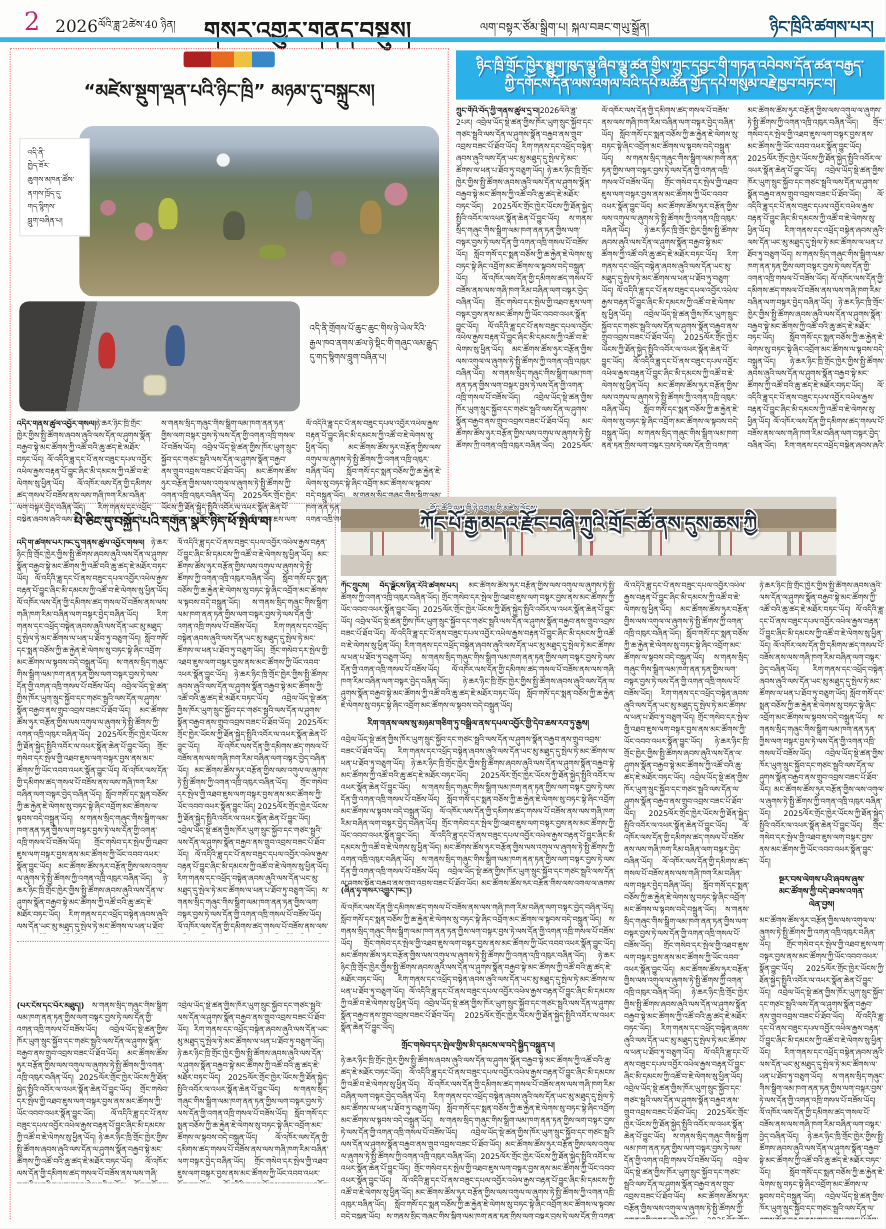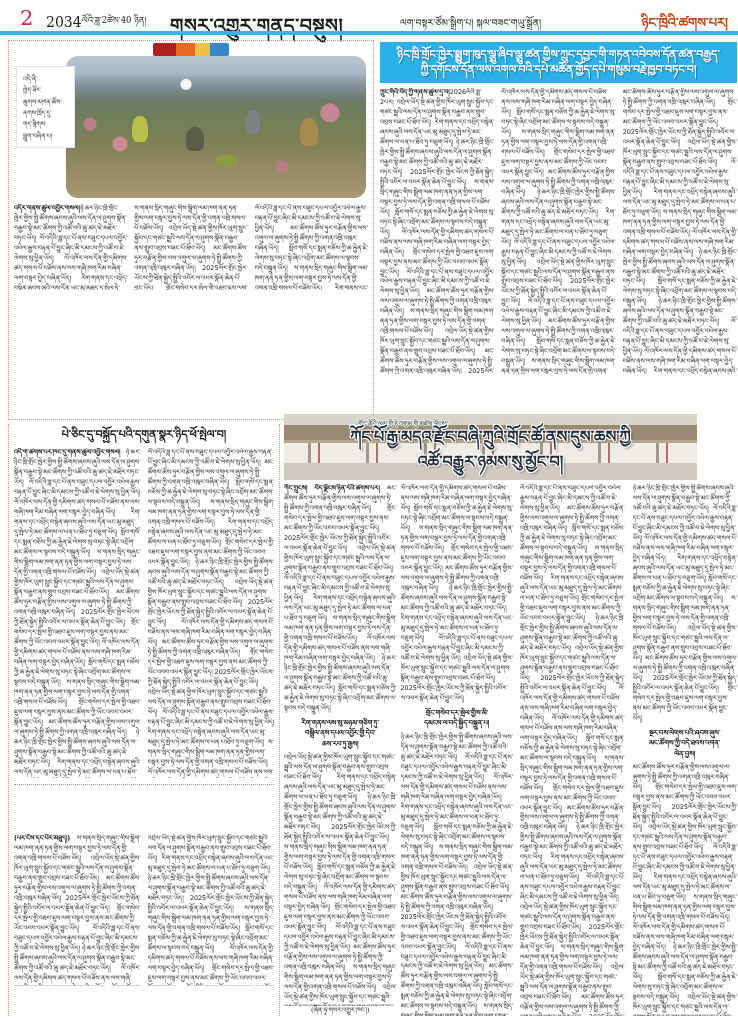--- a/index.html
+++ b/index.html
@@ -15,21 +15,21 @@
   .h-editor{position:absolute;left:400px;top:12px;font-size:9.5px;}
   .h-paper{position:absolute;right:10px;top:8px;font-size:13px;font-weight:bold;}
   .h-rule{position:absolute;top:31px;left:0;width:738px;height:4px;background:#35b6e9;}
 
   
   .tcol{font-size:6.4px;line-height:1.56;text-align:justify;overflow:hidden;color:#242424;}
   .tcol b{font-weight:bold;color:#111;}
   .subhead{font-weight:bold;text-align:center;font-size:6.8px;margin:4px 16px;color:#111;}
   .flexcol{display:flex;flex-direction:column;}
   .grow{flex:1 1 auto;overflow:hidden;}
-  .endcredit{flex:0 0 auto;text-align:center;font-weight:normal;font-size:6.4px;}
+  .endcredit{flex:0 0 auto;text-align:left;font-weight:bold;font-size:6.4px;}
 
   
   .art-tl{position:absolute;left:8px;top:40px;width:366px;height:380px;border:1px dotted #ef8181;box-sizing:border-box;padding:2px 5px;}
   .tl-banner{width:76px;height:13px;margin:0 auto;border-radius:2px;
      background:linear-gradient(90deg,#b02020 0 30%,#e86a20 30% 55%,#f0c040 55% 75%,#3888c8 75% 100%);}
   .tl-title{text-align:center;font-size:15px;font-weight:bold;white-space:nowrap;overflow:hidden;margin:3px 0 4px;}
   .p1wrap{position:relative;height:142px;margin:0 2px;}
   .photo1{position:absolute;left:50px;top:0;right:0;bottom:0;border-radius:12px;overflow:hidden;
      background:
        radial-gradient(circle at 18% 62%, rgba(216,140,160,.85) 0 7px, transparent 8px),
@@ -80,60 +80,69 @@
   .art-ml{position:absolute;left:8px;top:424px;width:272px;height:592px;
      border-left:1px dotted #ef8181;border-right:1px dotted #ef8181;box-sizing:border-box;padding:2px 5px 0;}
   .ml-head{text-align:center;font-weight:bold;font-size:11px;line-height:1.55;white-space:nowrap;overflow:hidden;}
   .ml-cols{display:flex;gap:7px;height:330px;margin-top:5px;}
   .ml-cols .tcol{flex:1;}
   .ml-sep{border-top:1px dotted #9a9a9a;margin:6px 0 5px;}
   .ml-cont{display:flex;gap:7px;height:196px;}
   .ml-cont .tcol{flex:1;margin-top:44px;}
 
   
-  .art-cb{position:absolute;left:284px;top:484px;width:229px;height:532px;display:flex;gap:4px;}
+  .art-cb{position:absolute;left:284px;top:484px;width:229px;height:532px;display:flex;gap:4px;flex-direction:column;}
   .art-cb .tcol{flex:1;height:100%;}
   .art-rb{position:absolute;left:520px;top:484px;width:217px;height:532px;display:flex;gap:8px;}
   .art-rb .tcol{flex:1;height:100%;}
 </style>
 </head>
 <body>
 
 <div class="page">
 
   <div class="hdr">
     <span class="h-pagenum">2</span>
-    <span class="h-date"><span>2034</span><span class="tib">ལོའི་ཟླ་2ཚེས་40 ཉིན།</span></span>
+    <span class="h-date"><span>2026</span><span class="tib">ལོའི་ཟླ་2ཚེས་40 ཉིན།</span></span>
     <span class="h-mast">གསར་འགྱུར་གནད་བསྡུས།</span>
     <span class="h-editor">ལག་བསྟར་ཙོམ་སྒྲིག་པ།  སྐལ་བཟང་གཡུ་སྒྲོན།</span>
-    <span class="h-paper" style="color:#c2410c;">ཉིང་ཁྲིའི་ཚགས་པར།</span>
+    <span class="h-paper" style="color:#0c4a6e;">ཉིང་ཁྲིའི་ཚགས་པར།</span>
   </div>
   <div class="h-rule"></div>
 
   <section class="art-tl">
     <div class="tl-banner"></div>
+    <div class="tl-title">“མཛེས་སྡུག་ལྡན་པའི་ཉིང་ཁྲི” མཉམ་དུ་བསྐྲུངས།</div>
 
     <div class="p1wrap">
       <div class="photo1">
         <div class="person pp1"></div>
         <div class="person pp2"></div>
         <div class="person pp3"></div>
         <div class="person pp4"></div>
         <div class="bag1"></div>
       </div>
       <div class="cap1">
         <div>འདི་ནི་</div>
         <div>ཁྱེད་ཟོར་</div>
         <div>ཆུགས་མཁན་ཚོས་</div>
         <div>ནགས་ཁྲོད་དུ་</div>
         <div>གད་སྙིགས་</div>
         <div>བླུག་བཞིན་པ།</div>
       </div>
     </div>
 
+    <div class="p2row">
+      <div class="photo2">
+        <div class="person kid1"></div>
+        <div class="person kid2"></div>
+        <div class="bag2"></div>
+      </div>
+      <div class="cap2">འདི་ནི་གྲོགས་པོ་ཆུང་ཆུང་གིས་ཉེ་ཡེལ་རིའི་རྒྱལ་ཁབ་ནགས་ཚལ་ཉེ་སྡིང་གི་གཞུང་ལམ་རྒྱུད་དུ་གད་སྙིགས་བླུག་བཞིན་པ།</div>
+    </div>
 
     <div class="tl-cols">
       <div class="tcol"><b>འདིར་གནས་ཚུལ་འབྱོར་གསལ།</b><span>ཉེ་ཆར་ཉིང་ཁྲི་གྲོང་ཁྱེར་གྱིས་སྤྱི་ཚོགས་ཞབས་ཞུའི་ལས་དོན་ལ་ཤུགས་སྣོན་བརྒྱབ་སྟེ་མང་ཚོགས་ཀྱི་འཚོ་བའི་ཆུ་ཚད་ཇེ་མཐོར་བཏང་ཡོད། ལོ་འདིའི་ཟླ་དང་པོ་ནས་བཟུང་དཔལ་འབྱོར་འཕེལ་རྒྱས་བརྟན་པོ་བྱུང་ཞིང་མི་དམངས་ཀྱི་འཚོ་བ་ཇེ་ལེགས་སུ་ཕྱིན་ཡོད། ལོ་འཁོར་ལས་དོན་གྱི་དམིགས་ཚད་གསལ་པོ་བཟོས་ནས་ལས་གཞི་ཁག་རིམ་བཞིན་ལག་བསྟར་བྱེད་བཞིན་ཡོད། རིག་གནས་དང་འཕྲོད་བསྟེན་ཞབས་ཞུའི་ལས་དོན་ཡང་མུ་མཐུད་དུ་སྤེལ་ཏེ་མང་ཚོགས་ལ་ཕན་པ་ཐོབ་ཏུ་བཅུག་ཡོད། སློབ་གསོ་དང་སྨན་བཅོས་ཀྱི་ཆ་རྐྱེན་ཇེ་ལེགས་སུ་བཏང་སྟེ་ཞིང་འབྲོག་མང་ཚོགས་ལ་སྟབས་བདེ་བསྐྲུན་ཡོད། ས་གནས་སྲིད་གཞུང་གིས་སྒྲིག་ལམ་ཁག་ནན་ཏན་གྱིས་ལག་བསྟར་བྱས་ཏེ་ལས་དོན་གྱི་འགན་འཁྲི་གསལ་པོ་བཟོས་ཡོད། འབྲེལ་ཡོད་སྡེ་ཚན་གྱིས་ཁོར་ཡུག་སྲུང་སྐྱོབ་དང་གཙང་སྦྲའི་ལས་དོན་ལ་ཤུགས་སྣོན་བརྒྱབ་ནས་གྲུབ་འབྲས་བཟང་པོ་ཐོབ་ཡོད། མང་ཚོགས་ཚོས་ཧུར་བརྩོན་གྱིས་ལས་འགུལ་ལ་ཞུགས་ཏེ་སྤྱི་ཚོགས་ཀྱི་འགན་འཁྲི་འཁུར་བཞིན་ཡོད། 2025ལོར་གྲོང་ཁྱེར་ཡོངས་ཀྱི་ཐོན་སྐྱེད་སྤྱིའི་འབོར་ལ་འཕར་སྣོན་ཆེན་པོ་བྱུང་ཡོད། གྲོང་གསེབ་དར་སྤེལ་གྱི་འཐབ་ཇུས་ལག་བསྟར་བྱས་ནས་མང་ཚོགས་ཀྱི་ཡོང་འབབ་འཕར་སྣོན་བྱུང་ཡོད། </span></div>
       <div class="tcol"><span>ས་གནས་སྲིད་གཞུང་གིས་སྒྲིག་ལམ་ཁག་ནན་ཏན་གྱིས་ལག་བསྟར་བྱས་ཏེ་ལས་དོན་གྱི་འགན་འཁྲི་གསལ་པོ་བཟོས་ཡོད། འབྲེལ་ཡོད་སྡེ་ཚན་གྱིས་ཁོར་ཡུག་སྲུང་སྐྱོབ་དང་གཙང་སྦྲའི་ལས་དོན་ལ་ཤུགས་སྣོན་བརྒྱབ་ནས་གྲུབ་འབྲས་བཟང་པོ་ཐོབ་ཡོད། མང་ཚོགས་ཚོས་ཧུར་བརྩོན་གྱིས་ལས་འགུལ་ལ་ཞུགས་ཏེ་སྤྱི་ཚོགས་ཀྱི་འགན་འཁྲི་འཁུར་བཞིན་ཡོད། 2025ལོར་གྲོང་ཁྱེར་ཡོངས་ཀྱི་ཐོན་སྐྱེད་སྤྱིའི་འབོར་ལ་འཕར་སྣོན་ཆེན་པོ་བྱུང་ཡོད། གྲོང་གསེབ་དར་སྤེལ་གྱི་འཐབ་ཇུས་ལག་བསྟར་བྱས་ནས་མང་ཚོགས་ཀྱི་ཡོང་འབབ་འཕར་སྣོན་བྱུང་ཡོད། ལོ་འདིའི་ཟླ་དང་པོ་ནས་བཟུང་དཔལ་འབྱོར་འཕེལ་རྒྱས་བརྟན་པོ་བྱུང་ཞིང་མི་དམངས་ཀྱི་འཚོ་བ་ཇེ་ལེགས་སུ་ཕྱིན་ཡོད། ཉེ་ཆར་ཉིང་ཁྲི་གྲོང་ཁྱེར་གྱིས་སྤྱི་ཚོགས་ཞབས་ཞུའི་ལས་དོན་ལ་ཤུགས་སྣོན་བརྒྱབ་སྟེ་མང་ཚོགས་ཀྱི་འཚོ་བའི་ཆུ་ཚད་ཇེ་མཐོར་བཏང་ཡོད། ལོ་འཁོར་ལས་དོན་གྱི་དམིགས་ཚད་གསལ་པོ་བཟོས་ནས་ལས་གཞི་ཁག་རིམ་བཞིན་ལག་བསྟར་བྱེད་བཞིན་ཡོད། སློབ་གསོ་དང་སྨན་བཅོས་ཀྱི་ཆ་རྐྱེན་ཇེ་ལེགས་སུ་བཏང་སྟེ་ཞིང་འབྲོག་མང་ཚོགས་ལ་སྟབས་བདེ་བསྐྲུན་ཡོད། རིག་གནས་དང་འཕྲོད་བསྟེན་ཞབས་ཞུའི་ལས་དོན་ཡང་མུ་མཐུད་དུ་སྤེལ་ཏེ་མང་ཚོགས་ལ་ཕན་པ་ཐོབ་ཏུ་བཅུག་ཡོད། </span></div>
       <div class="tcol"><span>ལོ་འདིའི་ཟླ་དང་པོ་ནས་བཟུང་དཔལ་འབྱོར་འཕེལ་རྒྱས་བརྟན་པོ་བྱུང་ཞིང་མི་དམངས་ཀྱི་འཚོ་བ་ཇེ་ལེགས་སུ་ཕྱིན་ཡོད། མང་ཚོགས་ཚོས་ཧུར་བརྩོན་གྱིས་ལས་འགུལ་ལ་ཞུགས་ཏེ་སྤྱི་ཚོགས་ཀྱི་འགན་འཁྲི་འཁུར་བཞིན་ཡོད། སློབ་གསོ་དང་སྨན་བཅོས་ཀྱི་ཆ་རྐྱེན་ཇེ་ལེགས་སུ་བཏང་སྟེ་ཞིང་འབྲོག་མང་ཚོགས་ལ་སྟབས་བདེ་བསྐྲུན་ཡོད། ས་གནས་སྲིད་གཞུང་གིས་སྒྲིག་ལམ་ཁག་ནན་ཏན་གྱིས་ལག་བསྟར་བྱས་ཏེ་ལས་དོན་གྱི་འགན་འཁྲི་གསལ་པོ་བཟོས་ཡོད། རིག་གནས་དང་འཕྲོད་བསྟེན་ཞབས་ཞུའི་ལས་དོན་ཡང་མུ་མཐུད་དུ་སྤེལ་ཏེ་མང་ཚོགས་ལ་ཕན་པ་ཐོབ་ཏུ་བཅུག་ཡོད། གྲོང་གསེབ་དར་སྤེལ་གྱི་འཐབ་ཇུས་ལག་བསྟར་བྱས་ནས་མང་ཚོགས་ཀྱི་ཡོང་འབབ་འཕར་སྣོན་བྱུང་ཡོད། ཉེ་ཆར་ཉིང་ཁྲི་གྲོང་ཁྱེར་གྱིས་སྤྱི་ཚོགས་ཞབས་ཞུའི་ལས་དོན་ལ་ཤུགས་སྣོན་བརྒྱབ་སྟེ་མང་ཚོགས་ཀྱི་འཚོ་བའི་ཆུ་ཚད་ཇེ་མཐོར་བཏང་ཡོད། འབྲེལ་ཡོད་སྡེ་ཚན་གྱིས་ཁོར་ཡུག་སྲུང་སྐྱོབ་དང་གཙང་སྦྲའི་ལས་དོན་ལ་ཤུགས་སྣོན་བརྒྱབ་ནས་གྲུབ་འབྲས་བཟང་པོ་ཐོབ་ཡོད། 2025ལོར་གྲོང་ཁྱེར་ཡོངས་ཀྱི་ཐོན་སྐྱེད་སྤྱིའི་འབོར་ལ་འཕར་སྣོན་ཆེན་པོ་བྱུང་ཡོད། ལོ་འཁོར་ལས་དོན་གྱི་དམིགས་ཚད་གསལ་པོ་བཟོས་ནས་ལས་གཞི་ཁག་རིམ་བཞིན་ལག་བསྟར་བྱེད་བཞིན་ཡོད། </span></div>
     </div>
   </section>
 
   <section class="art-tr">
     <div class="tr-head">ཉིང་ཁྲི་གྲོང་ཁྱེར་སྨྱུག་ཁུད་ལྕུ་ཞིབ་ལྕུ་ཚན་གྱིས་ཀྲུང་དབྱང་གི་གཏན་འབེབས་དོན་ཚན་བརྒྱད་ཀྱི་དགོངས་དོན་ལས་འགལ་བའི་དཔེ་མཚོན་གྱོད་དཔེ་གསུམ་བརྗེ་ཁྱབ་བཏང་བ།</div>
@@ -142,21 +151,20 @@
       <div class="tcol"><span>ལོ་འཁོར་ལས་དོན་གྱི་དམིགས་ཚད་གསལ་པོ་བཟོས་ནས་ལས་གཞི་ཁག་རིམ་བཞིན་ལག་བསྟར་བྱེད་བཞིན་ཡོད། སློབ་གསོ་དང་སྨན་བཅོས་ཀྱི་ཆ་རྐྱེན་ཇེ་ལེགས་སུ་བཏང་སྟེ་ཞིང་འབྲོག་མང་ཚོགས་ལ་སྟབས་བདེ་བསྐྲུན་ཡོད། ས་གནས་སྲིད་གཞུང་གིས་སྒྲིག་ལམ་ཁག་ནན་ཏན་གྱིས་ལག་བསྟར་བྱས་ཏེ་ལས་དོན་གྱི་འགན་འཁྲི་གསལ་པོ་བཟོས་ཡོད། གྲོང་གསེབ་དར་སྤེལ་གྱི་འཐབ་ཇུས་ལག་བསྟར་བྱས་ནས་མང་ཚོགས་ཀྱི་ཡོང་འབབ་འཕར་སྣོན་བྱུང་ཡོད། མང་ཚོགས་ཚོས་ཧུར་བརྩོན་གྱིས་ལས་འགུལ་ལ་ཞུགས་ཏེ་སྤྱི་ཚོགས་ཀྱི་འགན་འཁྲི་འཁུར་བཞིན་ཡོད། ཉེ་ཆར་ཉིང་ཁྲི་གྲོང་ཁྱེར་གྱིས་སྤྱི་ཚོགས་ཞབས་ཞུའི་ལས་དོན་ལ་ཤུགས་སྣོན་བརྒྱབ་སྟེ་མང་ཚོགས་ཀྱི་འཚོ་བའི་ཆུ་ཚད་ཇེ་མཐོར་བཏང་ཡོད། རིག་གནས་དང་འཕྲོད་བསྟེན་ཞབས་ཞུའི་ལས་དོན་ཡང་མུ་མཐུད་དུ་སྤེལ་ཏེ་མང་ཚོགས་ལ་ཕན་པ་ཐོབ་ཏུ་བཅུག་ཡོད། ལོ་འདིའི་ཟླ་དང་པོ་ནས་བཟུང་དཔལ་འབྱོར་འཕེལ་རྒྱས་བརྟན་པོ་བྱུང་ཞིང་མི་དམངས་ཀྱི་འཚོ་བ་ཇེ་ལེགས་སུ་ཕྱིན་ཡོད། འབྲེལ་ཡོད་སྡེ་ཚན་གྱིས་ཁོར་ཡུག་སྲུང་སྐྱོབ་དང་གཙང་སྦྲའི་ལས་དོན་ལ་ཤུགས་སྣོན་བརྒྱབ་ནས་གྲུབ་འབྲས་བཟང་པོ་ཐོབ་ཡོད། 2025ལོར་གྲོང་ཁྱེར་ཡོངས་ཀྱི་ཐོན་སྐྱེད་སྤྱིའི་འབོར་ལ་འཕར་སྣོན་ཆེན་པོ་བྱུང་ཡོད། </span><span>ལོ་འདིའི་ཟླ་དང་པོ་ནས་བཟུང་དཔལ་འབྱོར་འཕེལ་རྒྱས་བརྟན་པོ་བྱུང་ཞིང་མི་དམངས་ཀྱི་འཚོ་བ་ཇེ་ལེགས་སུ་ཕྱིན་ཡོད། མང་ཚོགས་ཚོས་ཧུར་བརྩོན་གྱིས་ལས་འགུལ་ལ་ཞུགས་ཏེ་སྤྱི་ཚོགས་ཀྱི་འགན་འཁྲི་འཁུར་བཞིན་ཡོད། སློབ་གསོ་དང་སྨན་བཅོས་ཀྱི་ཆ་རྐྱེན་ཇེ་ལེགས་སུ་བཏང་སྟེ་ཞིང་འབྲོག་མང་ཚོགས་ལ་སྟབས་བདེ་བསྐྲུན་ཡོད། ས་གནས་སྲིད་གཞུང་གིས་སྒྲིག་ལམ་ཁག་ནན་ཏན་གྱིས་ལག་བསྟར་བྱས་ཏེ་ལས་དོན་གྱི་འགན་འཁྲི་གསལ་པོ་བཟོས་ཡོད། རིག་གནས་དང་འཕྲོད་བསྟེན་ཞབས་ཞུའི་ལས་དོན་ཡང་མུ་མཐུད་དུ་སྤེལ་ཏེ་མང་ཚོགས་ལ་ཕན་པ་ཐོབ་ཏུ་བཅུག་ཡོད། གྲོང་གསེབ་དར་སྤེལ་གྱི་འཐབ་ཇུས་ལག་བསྟར་བྱས་ནས་མང་ཚོགས་ཀྱི་ཡོང་འབབ་འཕར་སྣོན་བྱུང་ཡོད། ཉེ་ཆར་ཉིང་ཁྲི་གྲོང་ཁྱེར་གྱིས་སྤྱི་ཚོགས་ཞབས་ཞུའི་ལས་དོན་ལ་ཤུགས་སྣོན་བརྒྱབ་སྟེ་མང་ཚོགས་ཀྱི་འཚོ་བའི་ཆུ་ཚད་ཇེ་མཐོར་བཏང་ཡོད། འབྲེལ་ཡོད་སྡེ་ཚན་གྱིས་ཁོར་ཡུག་སྲུང་སྐྱོབ་དང་གཙང་སྦྲའི་ལས་དོན་ལ་ཤུགས་སྣོན་བརྒྱབ་ནས་གྲུབ་འབྲས་བཟང་པོ་ཐོབ་ཡོད། 2025ལོར་གྲོང་ཁྱེར་ཡོངས་ཀྱི་ཐོན་སྐྱེད་སྤྱིའི་འབོར་ལ་འཕར་སྣོན་ཆེན་པོ་བྱུང་ཡོད། ལོ་འཁོར་ལས་དོན་གྱི་དམིགས་ཚད་གསལ་པོ་བཟོས་ནས་ལས་གཞི་ཁག་རིམ་བཞིན་ལག་བསྟར་བྱེད་བཞིན་ཡོད། </span></div>
       <div class="tcol"><span>མང་ཚོགས་ཚོས་ཧུར་བརྩོན་གྱིས་ལས་འགུལ་ལ་ཞུགས་ཏེ་སྤྱི་ཚོགས་ཀྱི་འགན་འཁྲི་འཁུར་བཞིན་ཡོད། གྲོང་གསེབ་དར་སྤེལ་གྱི་འཐབ་ཇུས་ལག་བསྟར་བྱས་ནས་མང་ཚོགས་ཀྱི་ཡོང་འབབ་འཕར་སྣོན་བྱུང་ཡོད། 2025ལོར་གྲོང་ཁྱེར་ཡོངས་ཀྱི་ཐོན་སྐྱེད་སྤྱིའི་འབོར་ལ་འཕར་སྣོན་ཆེན་པོ་བྱུང་ཡོད། འབྲེལ་ཡོད་སྡེ་ཚན་གྱིས་ཁོར་ཡུག་སྲུང་སྐྱོབ་དང་གཙང་སྦྲའི་ལས་དོན་ལ་ཤུགས་སྣོན་བརྒྱབ་ནས་གྲུབ་འབྲས་བཟང་པོ་ཐོབ་ཡོད། ལོ་འདིའི་ཟླ་དང་པོ་ནས་བཟུང་དཔལ་འབྱོར་འཕེལ་རྒྱས་བརྟན་པོ་བྱུང་ཞིང་མི་དམངས་ཀྱི་འཚོ་བ་ཇེ་ལེགས་སུ་ཕྱིན་ཡོད། རིག་གནས་དང་འཕྲོད་བསྟེན་ཞབས་ཞུའི་ལས་དོན་ཡང་མུ་མཐུད་དུ་སྤེལ་ཏེ་མང་ཚོགས་ལ་ཕན་པ་ཐོབ་ཏུ་བཅུག་ཡོད། ས་གནས་སྲིད་གཞུང་གིས་སྒྲིག་ལམ་ཁག་ནན་ཏན་གྱིས་ལག་བསྟར་བྱས་ཏེ་ལས་དོན་གྱི་འགན་འཁྲི་གསལ་པོ་བཟོས་ཡོད། ལོ་འཁོར་ལས་དོན་གྱི་དམིགས་ཚད་གསལ་པོ་བཟོས་ནས་ལས་གཞི་ཁག་རིམ་བཞིན་ལག་བསྟར་བྱེད་བཞིན་ཡོད། ཉེ་ཆར་ཉིང་ཁྲི་གྲོང་ཁྱེར་གྱིས་སྤྱི་ཚོགས་ཞབས་ཞུའི་ལས་དོན་ལ་ཤུགས་སྣོན་བརྒྱབ་སྟེ་མང་ཚོགས་ཀྱི་འཚོ་བའི་ཆུ་ཚད་ཇེ་མཐོར་བཏང་ཡོད། སློབ་གསོ་དང་སྨན་བཅོས་ཀྱི་ཆ་རྐྱེན་ཇེ་ལེགས་སུ་བཏང་སྟེ་ཞིང་འབྲོག་མང་ཚོགས་ལ་སྟབས་བདེ་བསྐྲུན་ཡོད། </span><span>ཉེ་ཆར་ཉིང་ཁྲི་གྲོང་ཁྱེར་གྱིས་སྤྱི་ཚོགས་ཞབས་ཞུའི་ལས་དོན་ལ་ཤུགས་སྣོན་བརྒྱབ་སྟེ་མང་ཚོགས་ཀྱི་འཚོ་བའི་ཆུ་ཚད་ཇེ་མཐོར་བཏང་ཡོད། ལོ་འདིའི་ཟླ་དང་པོ་ནས་བཟུང་དཔལ་འབྱོར་འཕེལ་རྒྱས་བརྟན་པོ་བྱུང་ཞིང་མི་དམངས་ཀྱི་འཚོ་བ་ཇེ་ལེགས་སུ་ཕྱིན་ཡོད། ལོ་འཁོར་ལས་དོན་གྱི་དམིགས་ཚད་གསལ་པོ་བཟོས་ནས་ལས་གཞི་ཁག་རིམ་བཞིན་ལག་བསྟར་བྱེད་བཞིན་ཡོད། རིག་གནས་དང་འཕྲོད་བསྟེན་ཞབས་ཞུའི་ལས་དོན་ཡང་མུ་མཐུད་དུ་སྤེལ་ཏེ་མང་ཚོགས་ལ་ཕན་པ་ཐོབ་ཏུ་བཅུག་ཡོད། སློབ་གསོ་དང་སྨན་བཅོས་ཀྱི་ཆ་རྐྱེན་ཇེ་ལེགས་སུ་བཏང་སྟེ་ཞིང་འབྲོག་མང་ཚོགས་ལ་སྟབས་བདེ་བསྐྲུན་ཡོད། ས་གནས་སྲིད་གཞུང་གིས་སྒྲིག་ལམ་ཁག་ནན་ཏན་གྱིས་ལག་བསྟར་བྱས་ཏེ་ལས་དོན་གྱི་འགན་འཁྲི་གསལ་པོ་བཟོས་ཡོད། འབྲེལ་ཡོད་སྡེ་ཚན་གྱིས་ཁོར་ཡུག་སྲུང་སྐྱོབ་དང་གཙང་སྦྲའི་ལས་དོན་ལ་ཤུགས་སྣོན་བརྒྱབ་ནས་གྲུབ་འབྲས་བཟང་པོ་ཐོབ་ཡོད། མང་ཚོགས་ཚོས་ཧུར་བརྩོན་གྱིས་ལས་འགུལ་ལ་ཞུགས་ཏེ་སྤྱི་ཚོགས་ཀྱི་འགན་འཁྲི་འཁུར་བཞིན་ཡོད། 2025ལོར་གྲོང་ཁྱེར་ཡོངས་ཀྱི་ཐོན་སྐྱེད་སྤྱིའི་འབོར་ལ་འཕར་སྣོན་ཆེན་པོ་བྱུང་ཡོད། གྲོང་གསེབ་དར་སྤེལ་གྱི་འཐབ་ཇུས་ལག་བསྟར་བྱས་ནས་མང་ཚོགས་ཀྱི་ཡོང་འབབ་འཕར་སྣོན་བྱུང་ཡོད། </span></div>
     </div>
   </section>
 
   <figure class="photo-c" style="margin:0;">
     <div class="houses"></div>
     <div class="pc-small">གྲོང་ཚོའི་ལམ་གྱི་ཉེ་འགྲམ་གྱི་མཛེས་ལྗོངས།</div>
     <div class="pc-big">
       <div>ཀོང་པོ་རྒྱ་མདའ་རྫོང་བཞི་ཀྲུའི་གྲོང་ཚོ་ནས་དུས་ཆས་ཀྱི</div>
-      <div>འཚོ་བརྒྱུར་ཉམས་སུ་མྱོང་བ།</div>
     </div>
   </figure>
 
   <section class="art-ml">
     <div class="ml-head">
       <div>པེ་ཅིང་དུ་བསྐྱོད་པའི་དགུན་སྣར་ཉིད་ཕོ་སྤེལ་བ།</div>
     </div>
     <div class="ml-cols">
       <div class="tcol"><b>འདི་ག་ཚགས་པར་ཁང་དུ་གནས་ཚུལ་འབྱོར་གསལ། </b><span>ཉེ་ཆར་ཉིང་ཁྲི་གྲོང་ཁྱེར་གྱིས་སྤྱི་ཚོགས་ཞབས་ཞུའི་ལས་དོན་ལ་ཤུགས་སྣོན་བརྒྱབ་སྟེ་མང་ཚོགས་ཀྱི་འཚོ་བའི་ཆུ་ཚད་ཇེ་མཐོར་བཏང་ཡོད། ལོ་འདིའི་ཟླ་དང་པོ་ནས་བཟུང་དཔལ་འབྱོར་འཕེལ་རྒྱས་བརྟན་པོ་བྱུང་ཞིང་མི་དམངས་ཀྱི་འཚོ་བ་ཇེ་ལེགས་སུ་ཕྱིན་ཡོད། ལོ་འཁོར་ལས་དོན་གྱི་དམིགས་ཚད་གསལ་པོ་བཟོས་ནས་ལས་གཞི་ཁག་རིམ་བཞིན་ལག་བསྟར་བྱེད་བཞིན་ཡོད། རིག་གནས་དང་འཕྲོད་བསྟེན་ཞབས་ཞུའི་ལས་དོན་ཡང་མུ་མཐུད་དུ་སྤེལ་ཏེ་མང་ཚོགས་ལ་ཕན་པ་ཐོབ་ཏུ་བཅུག་ཡོད། སློབ་གསོ་དང་སྨན་བཅོས་ཀྱི་ཆ་རྐྱེན་ཇེ་ལེགས་སུ་བཏང་སྟེ་ཞིང་འབྲོག་མང་ཚོགས་ལ་སྟབས་བདེ་བསྐྲུན་ཡོད། ས་གནས་སྲིད་གཞུང་གིས་སྒྲིག་ལམ་ཁག་ནན་ཏན་གྱིས་ལག་བསྟར་བྱས་ཏེ་ལས་དོན་གྱི་འགན་འཁྲི་གསལ་པོ་བཟོས་ཡོད། འབྲེལ་ཡོད་སྡེ་ཚན་གྱིས་ཁོར་ཡུག་སྲུང་སྐྱོབ་དང་གཙང་སྦྲའི་ལས་དོན་ལ་ཤུགས་སྣོན་བརྒྱབ་ནས་གྲུབ་འབྲས་བཟང་པོ་ཐོབ་ཡོད། མང་ཚོགས་ཚོས་ཧུར་བརྩོན་གྱིས་ལས་འགུལ་ལ་ཞུགས་ཏེ་སྤྱི་ཚོགས་ཀྱི་འགན་འཁྲི་འཁུར་བཞིན་ཡོད། 2025ལོར་གྲོང་ཁྱེར་ཡོངས་ཀྱི་ཐོན་སྐྱེད་སྤྱིའི་འབོར་ལ་འཕར་སྣོན་ཆེན་པོ་བྱུང་ཡོད། གྲོང་གསེབ་དར་སྤེལ་གྱི་འཐབ་ཇུས་ལག་བསྟར་བྱས་ནས་མང་ཚོགས་ཀྱི་ཡོང་འབབ་འཕར་སྣོན་བྱུང་ཡོད། </span><span>ལོ་འཁོར་ལས་དོན་གྱི་དམིགས་ཚད་གསལ་པོ་བཟོས་ནས་ལས་གཞི་ཁག་རིམ་བཞིན་ལག་བསྟར་བྱེད་བཞིན་ཡོད། སློབ་གསོ་དང་སྨན་བཅོས་ཀྱི་ཆ་རྐྱེན་ཇེ་ལེགས་སུ་བཏང་སྟེ་ཞིང་འབྲོག་མང་ཚོགས་ལ་སྟབས་བདེ་བསྐྲུན་ཡོད། ས་གནས་སྲིད་གཞུང་གིས་སྒྲིག་ལམ་ཁག་ནན་ཏན་གྱིས་ལག་བསྟར་བྱས་ཏེ་ལས་དོན་གྱི་འགན་འཁྲི་གསལ་པོ་བཟོས་ཡོད། གྲོང་གསེབ་དར་སྤེལ་གྱི་འཐབ་ཇུས་ལག་བསྟར་བྱས་ནས་མང་ཚོགས་ཀྱི་ཡོང་འབབ་འཕར་སྣོན་བྱུང་ཡོད། མང་ཚོགས་ཚོས་ཧུར་བརྩོན་གྱིས་ལས་འགུལ་ལ་ཞུགས་ཏེ་སྤྱི་ཚོགས་ཀྱི་འགན་འཁྲི་འཁུར་བཞིན་ཡོད། ཉེ་ཆར་ཉིང་ཁྲི་གྲོང་ཁྱེར་གྱིས་སྤྱི་ཚོགས་ཞབས་ཞུའི་ལས་དོན་ལ་ཤུགས་སྣོན་བརྒྱབ་སྟེ་མང་ཚོགས་ཀྱི་འཚོ་བའི་ཆུ་ཚད་ཇེ་མཐོར་བཏང་ཡོད། རིག་གནས་དང་འཕྲོད་བསྟེན་ཞབས་ཞུའི་ལས་དོན་ཡང་མུ་མཐུད་དུ་སྤེལ་ཏེ་མང་ཚོགས་ལ་ཕན་པ་ཐོབ་ཏུ་བཅུག་ཡོད། ལོ་འདིའི་ཟླ་དང་པོ་ནས་བཟུང་དཔལ་འབྱོར་འཕེལ་རྒྱས་བརྟན་པོ་བྱུང་ཞིང་མི་དམངས་ཀྱི་འཚོ་བ་ཇེ་ལེགས་སུ་ཕྱིན་ཡོད། འབྲེལ་ཡོད་སྡེ་ཚན་གྱིས་ཁོར་ཡུག་སྲུང་སྐྱོབ་དང་གཙང་སྦྲའི་ལས་དོན་ལ་ཤུགས་སྣོན་བརྒྱབ་ནས་གྲུབ་འབྲས་བཟང་པོ་ཐོབ་ཡོད། 2025ལོར་གྲོང་ཁྱེར་ཡོངས་ཀྱི་ཐོན་སྐྱེད་སྤྱིའི་འབོར་ལ་འཕར་སྣོན་ཆེན་པོ་བྱུང་ཡོད། </span></div>
       <div class="tcol"><span>ལོ་འདིའི་ཟླ་དང་པོ་ནས་བཟུང་དཔལ་འབྱོར་འཕེལ་རྒྱས་བརྟན་པོ་བྱུང་ཞིང་མི་དམངས་ཀྱི་འཚོ་བ་ཇེ་ལེགས་སུ་ཕྱིན་ཡོད། མང་ཚོགས་ཚོས་ཧུར་བརྩོན་གྱིས་ལས་འགུལ་ལ་ཞུགས་ཏེ་སྤྱི་ཚོགས་ཀྱི་འགན་འཁྲི་འཁུར་བཞིན་ཡོད། སློབ་གསོ་དང་སྨན་བཅོས་ཀྱི་ཆ་རྐྱེན་ཇེ་ལེགས་སུ་བཏང་སྟེ་ཞིང་འབྲོག་མང་ཚོགས་ལ་སྟབས་བདེ་བསྐྲུན་ཡོད། ས་གནས་སྲིད་གཞུང་གིས་སྒྲིག་ལམ་ཁག་ནན་ཏན་གྱིས་ལག་བསྟར་བྱས་ཏེ་ལས་དོན་གྱི་འགན་འཁྲི་གསལ་པོ་བཟོས་ཡོད། རིག་གནས་དང་འཕྲོད་བསྟེན་ཞབས་ཞུའི་ལས་དོན་ཡང་མུ་མཐུད་དུ་སྤེལ་ཏེ་མང་ཚོགས་ལ་ཕན་པ་ཐོབ་ཏུ་བཅུག་ཡོད། གྲོང་གསེབ་དར་སྤེལ་གྱི་འཐབ་ཇུས་ལག་བསྟར་བྱས་ནས་མང་ཚོགས་ཀྱི་ཡོང་འབབ་འཕར་སྣོན་བྱུང་ཡོད། ཉེ་ཆར་ཉིང་ཁྲི་གྲོང་ཁྱེར་གྱིས་སྤྱི་ཚོགས་ཞབས་ཞུའི་ལས་དོན་ལ་ཤུགས་སྣོན་བརྒྱབ་སྟེ་མང་ཚོགས་ཀྱི་འཚོ་བའི་ཆུ་ཚད་ཇེ་མཐོར་བཏང་ཡོད། འབྲེལ་ཡོད་སྡེ་ཚན་གྱིས་ཁོར་ཡུག་སྲུང་སྐྱོབ་དང་གཙང་སྦྲའི་ལས་དོན་ལ་ཤུགས་སྣོན་བརྒྱབ་ནས་གྲུབ་འབྲས་བཟང་པོ་ཐོབ་ཡོད། 2025ལོར་གྲོང་ཁྱེར་ཡོངས་ཀྱི་ཐོན་སྐྱེད་སྤྱིའི་འབོར་ལ་འཕར་སྣོན་ཆེན་པོ་བྱུང་ཡོད། ལོ་འཁོར་ལས་དོན་གྱི་དམིགས་ཚད་གསལ་པོ་བཟོས་ནས་ལས་གཞི་ཁག་རིམ་བཞིན་ལག་བསྟར་བྱེད་བཞིན་ཡོད། </span><span>མང་ཚོགས་ཚོས་ཧུར་བརྩོན་གྱིས་ལས་འགུལ་ལ་ཞུགས་ཏེ་སྤྱི་ཚོགས་ཀྱི་འགན་འཁྲི་འཁུར་བཞིན་ཡོད། གྲོང་གསེབ་དར་སྤེལ་གྱི་འཐབ་ཇུས་ལག་བསྟར་བྱས་ནས་མང་ཚོགས་ཀྱི་ཡོང་འབབ་འཕར་སྣོན་བྱུང་ཡོད། 2025ལོར་གྲོང་ཁྱེར་ཡོངས་ཀྱི་ཐོན་སྐྱེད་སྤྱིའི་འབོར་ལ་འཕར་སྣོན་ཆེན་པོ་བྱུང་ཡོད། འབྲེལ་ཡོད་སྡེ་ཚན་གྱིས་ཁོར་ཡུག་སྲུང་སྐྱོབ་དང་གཙང་སྦྲའི་ལས་དོན་ལ་ཤུགས་སྣོན་བརྒྱབ་ནས་གྲུབ་འབྲས་བཟང་པོ་ཐོབ་ཡོད། ལོ་འདིའི་ཟླ་དང་པོ་ནས་བཟུང་དཔལ་འབྱོར་འཕེལ་རྒྱས་བརྟན་པོ་བྱུང་ཞིང་མི་དམངས་ཀྱི་འཚོ་བ་ཇེ་ལེགས་སུ་ཕྱིན་ཡོད། རིག་གནས་དང་འཕྲོད་བསྟེན་ཞབས་ཞུའི་ལས་དོན་ཡང་མུ་མཐུད་དུ་སྤེལ་ཏེ་མང་ཚོགས་ལ་ཕན་པ་ཐོབ་ཏུ་བཅུག་ཡོད། ས་གནས་སྲིད་གཞུང་གིས་སྒྲིག་ལམ་ཁག་ནན་ཏན་གྱིས་ལག་བསྟར་བྱས་ཏེ་ལས་དོན་གྱི་འགན་འཁྲི་གསལ་པོ་བཟོས་ཡོད། ལོ་འཁོར་ལས་དོན་གྱི་དམིགས་ཚད་གསལ་པོ་བཟོས་ནས་ལས་གཞི་ཁག་རིམ་བཞིན་ལག་བསྟར་བྱེད་བཞིན་ཡོད། ཉེ་ཆར་ཉིང་ཁྲི་གྲོང་ཁྱེར་གྱིས་སྤྱི་ཚོགས་ཞབས་ཞུའི་ལས་དོན་ལ་ཤུགས་སྣོན་བརྒྱབ་སྟེ་མང་ཚོགས་ཀྱི་འཚོ་བའི་ཆུ་ཚད་ཇེ་མཐོར་བཏང་ཡོད། སློབ་གསོ་དང་སྨན་བཅོས་ཀྱི་ཆ་རྐྱེན་ཇེ་ལེགས་སུ་བཏང་སྟེ་ཞིང་འབྲོག་མང་ཚོགས་ལ་སྟབས་བདེ་བསྐྲུན་ཡོད། </span></div>

